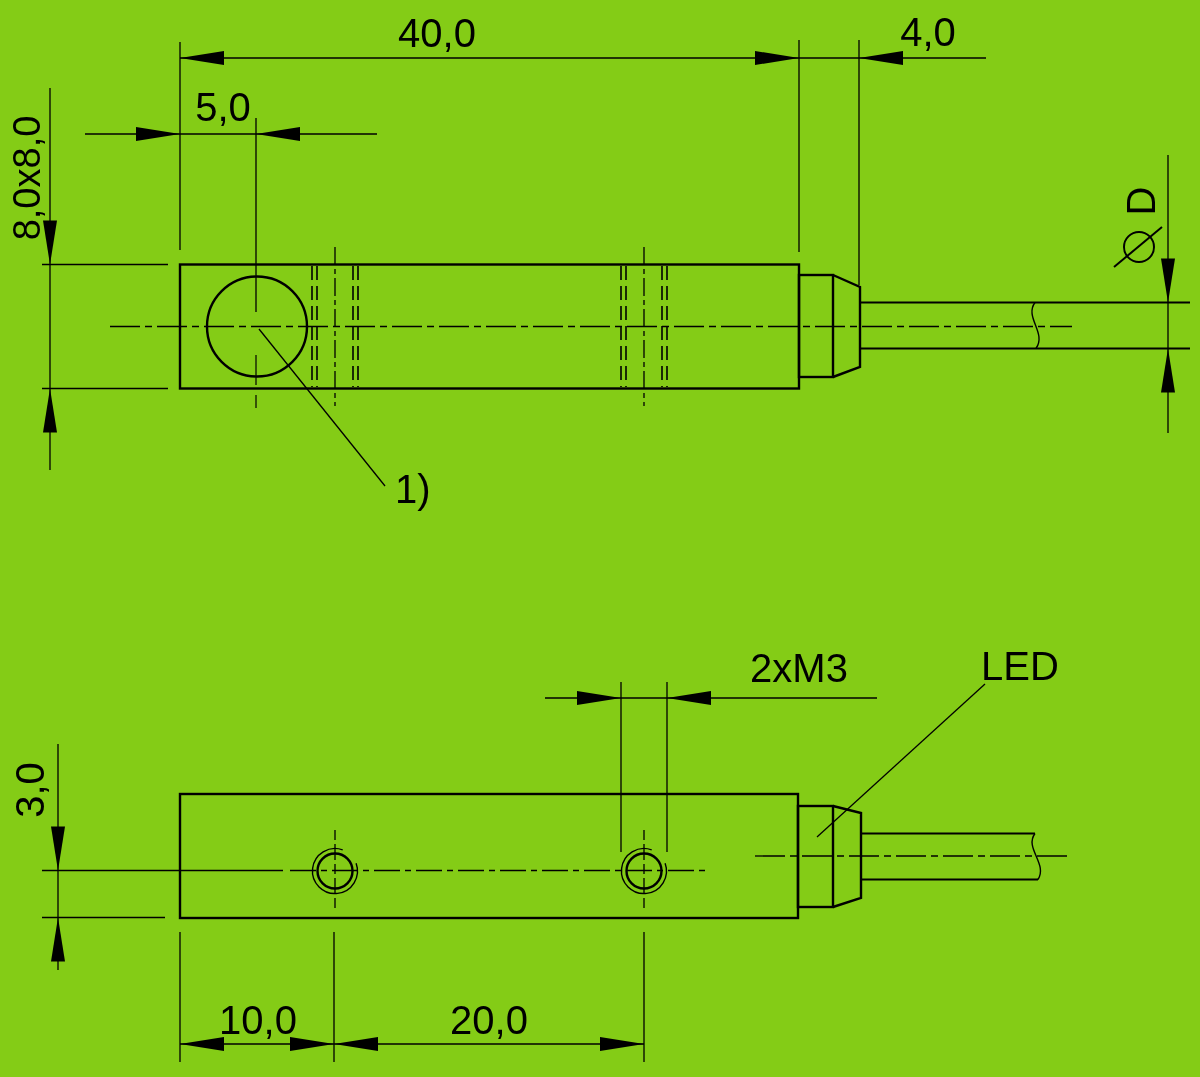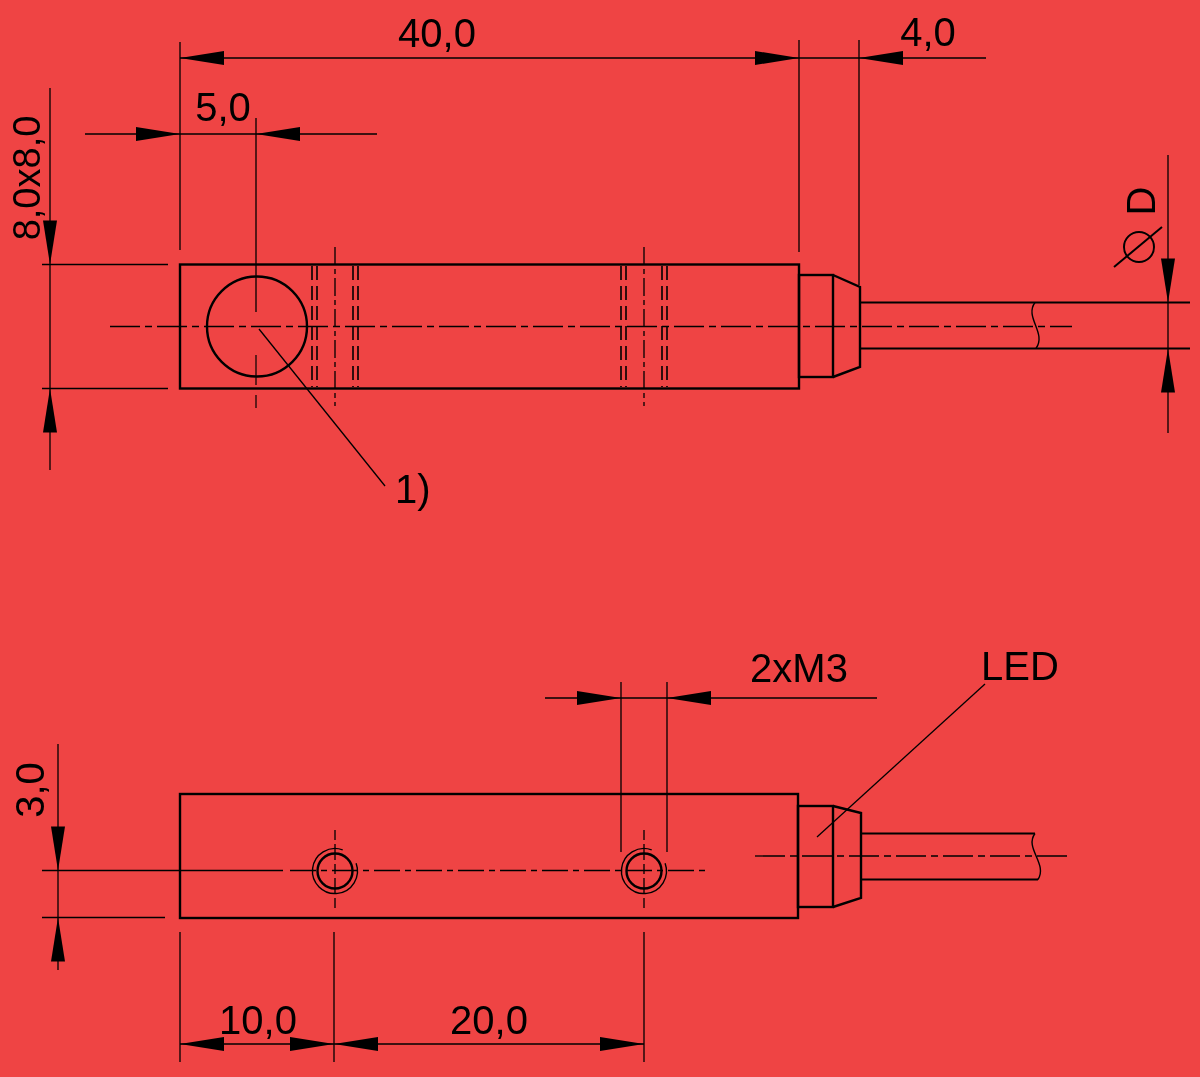--- a/index.html
+++ b/index.html
@@ -1,16 +1,16 @@
 <!DOCTYPE html>
 <html><head>
 <meta charset="utf-8">
 <style>
   html,body{margin:0;padding:0;background:#fff;}
-  .stage{position:relative;width:1200px;height:1077px;background:#ef4444;overflow:hidden;}
+  .stage{position:relative;width:1200px;height:1077px;background:#84cc16;overflow:hidden;}
   svg{display:block;}
   text{font-family:"Liberation Sans","DejaVu Sans",sans-serif;fill:#000;}
   .dim-text{font-size:40px;}
   .dim-text-sm{font-size:38px;}
 </style>
 </head>
 <body>
 
 <div class="stage">
 <svg width="1200" height="1077" viewBox="0 0 1200 1077">

